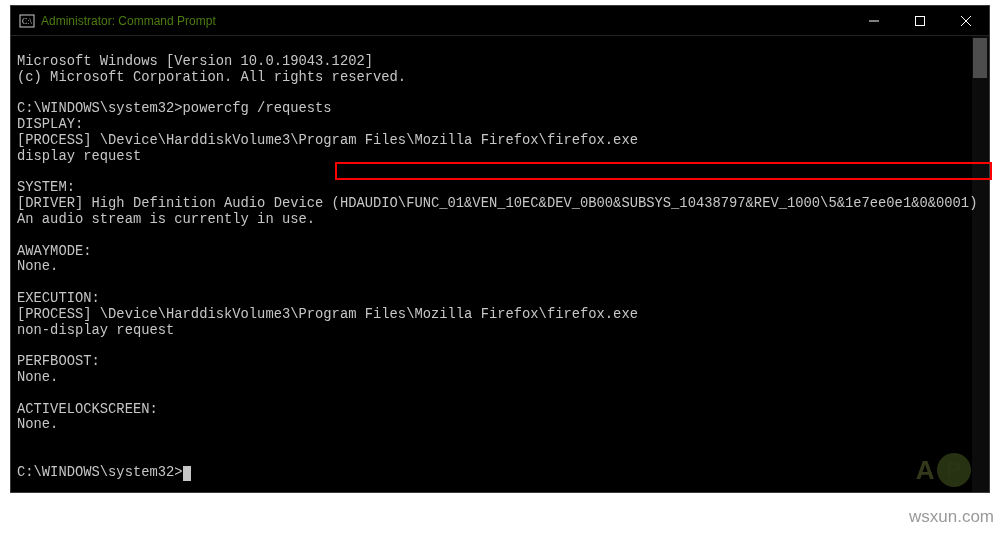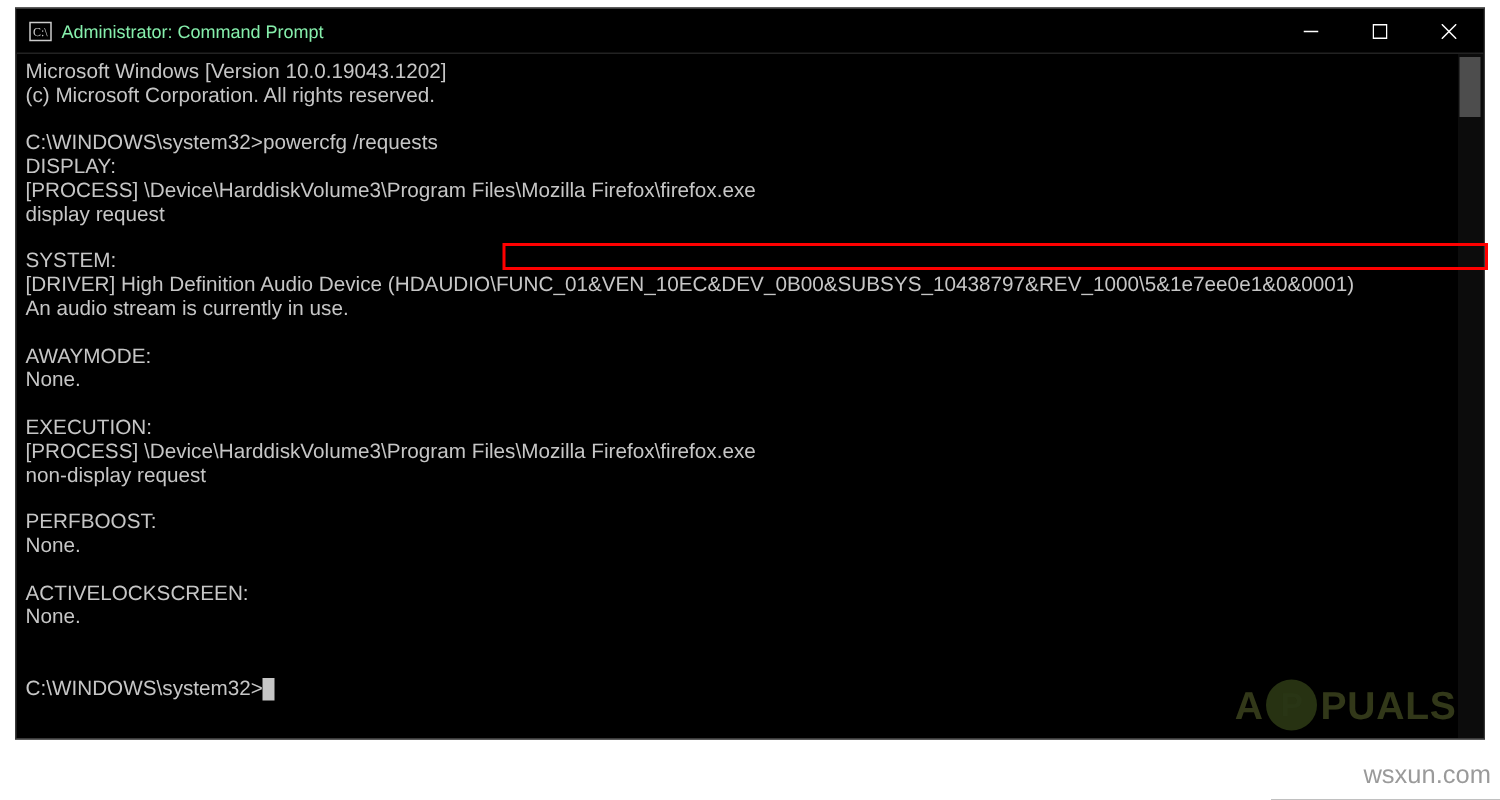--- a/index.html
+++ b/index.html
@@ -11,31 +11,32 @@
   }
   .titlebar {
     height: 30px; background: #000; display: flex; align-items: center;
     border-bottom: 1px solid #222;
   }
   .title-icon {
     width: 16px; height: 16px; margin: 0 6px 0 8px;
     display: flex; align-items: center; justify-content: center;
   }
   .title-icon svg { width: 16px; height: 16px; }
-  .title-text { color: #86efac; font-family: "Segoe UI", Tahoma, sans-serif; font-size: 12px; flex: 0 0 auto; }
+  .title-text { color: #4d7c0f; font-family: "Segoe UI", Tahoma, sans-serif; font-size: 12px; flex: 0 0 auto; }
   .title-spacer { flex: 1; }
   .win-btn {
     width: 46px; height: 30px; display: flex; align-items: center; justify-content: center;
     color: #fff; font-family: "Segoe UI", sans-serif; font-size: 10px;
   }
   .terminal {
     position: relative;
     padding: 4px 6px; color: #c6c6c6; font-size: 13.8px; line-height: 15.8px;
     white-space: pre; height: calc(100% - 30px); overflow: hidden;
-    font-family: Liberation Sans, sans-serif;
+    font-family: Liberation Mono, monospace;
+    margin-top: 14px;
   }
   .scrollbar {
     position: absolute; right: 2px; top: 2px; width: 14px; height: 40px;
     background: #4d4d4d;
   }
   .scrolltrack {
     position: absolute; right: 0; top: 30px; bottom: 0; width: 17px; background: #0c0c0c;
   }
   .highlight-box {
     position: absolute;
@@ -131,17 +132,16 @@
 <span></span>
 <span>C:\WINDOWS\system32&gt;</span><span class="cursor"></span></div>
 
   <div class="highlight-box"></div>
 
   <div class="watermark">
     <span>A</span>
     <span class="wm-icon">
         <span class="wm-str">P</span>
       </span>
-    <span>PUALS</span>
   </div>
 </div>
 
 <div class="footer">wsxun.com</div>
 
 </body></html>

